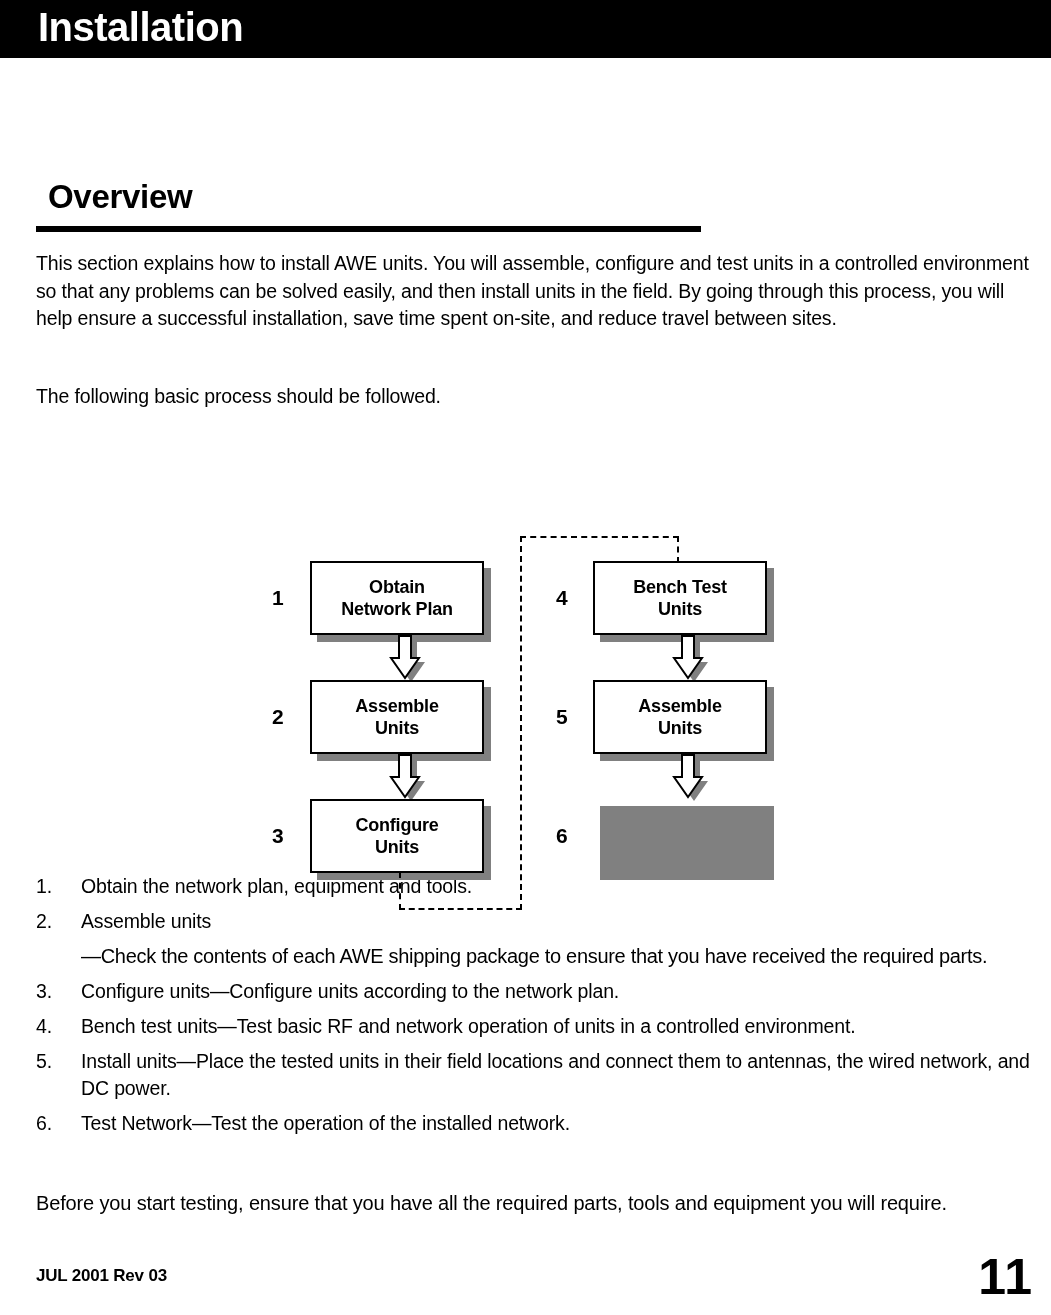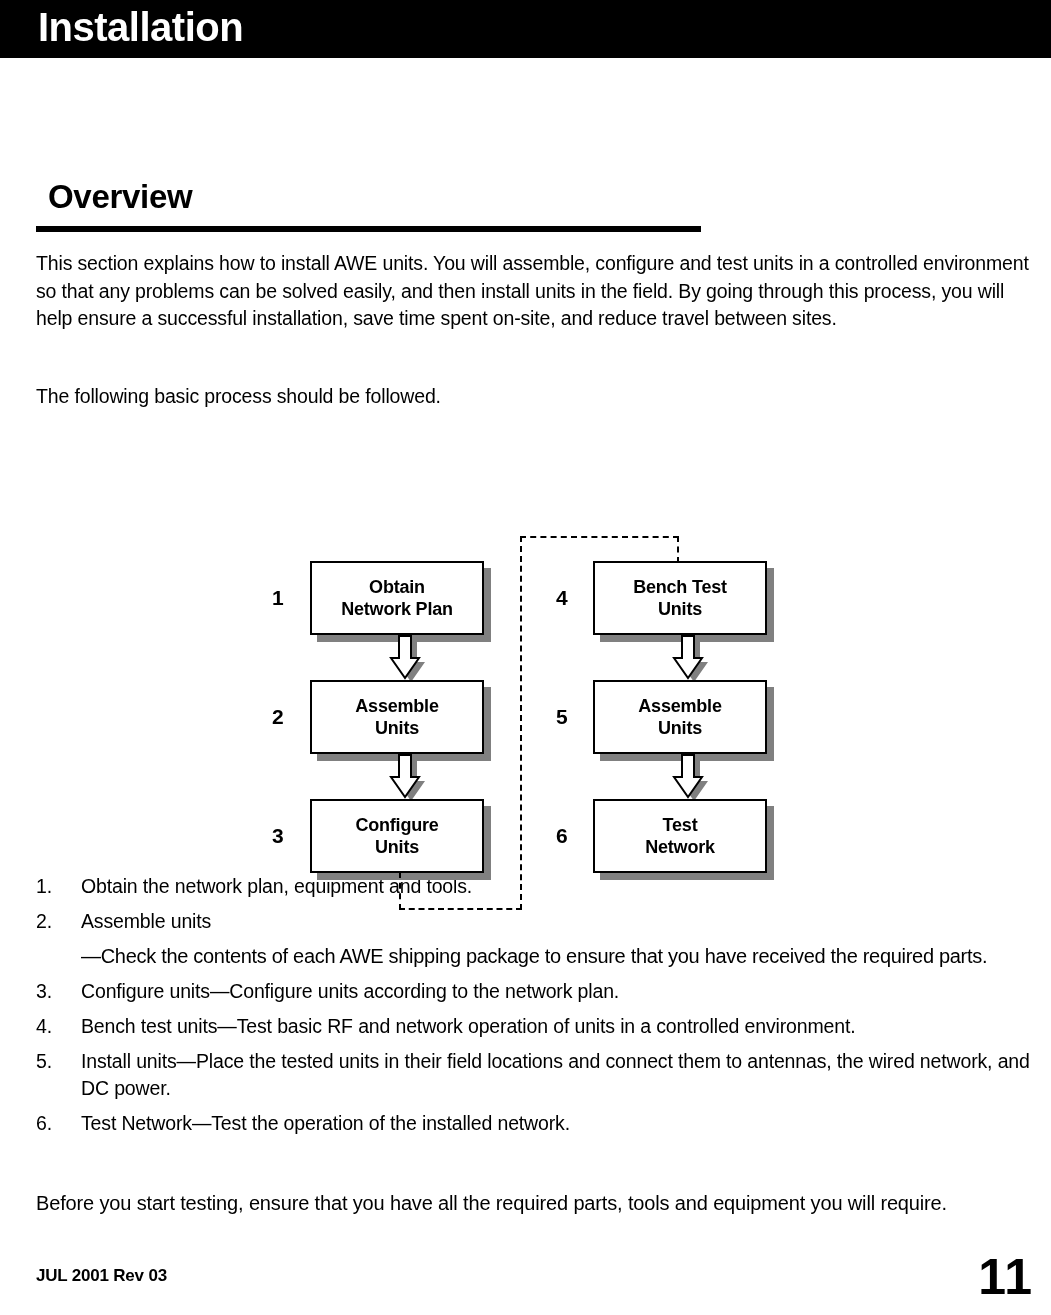--- a/index.html
+++ b/index.html
@@ -292,26 +292,20 @@
 
     <div class="arrow-wrap" style="left:668px; top:291px;">
       <svg width="40" height="52" viewBox="0 0 40 52">
         <polygon points="14,6 26,6 26,28 34,28 20,48 6,28 14,28" fill="#808080" transform="translate(6,4)"></polygon>
         <polygon points="14,6 26,6 26,28 34,28 20,48 6,28 14,28" fill="#ffffff" stroke="#000000" stroke-width="2"></polygon>
       </svg>
     </div>
 
     <div class="flow-num" style="left:556px; top:366px;">6</div>
     <div class="flow-shadow" style="left:600px; top:348px;"></div>
-    <div class="flow-box" style="left:593px; top:341px;">
-      <div>
-        <span>Test</span><br>
-        <span>Network</span>
-      </div>
-    </div>
 
   </div>
 
   <div class="list">
 
     <div class="li">
       <div class="li-marker">1.</div>
       <div class="li-text">Obtain the network plan, equipment and tools.</div>
     </div>
 

